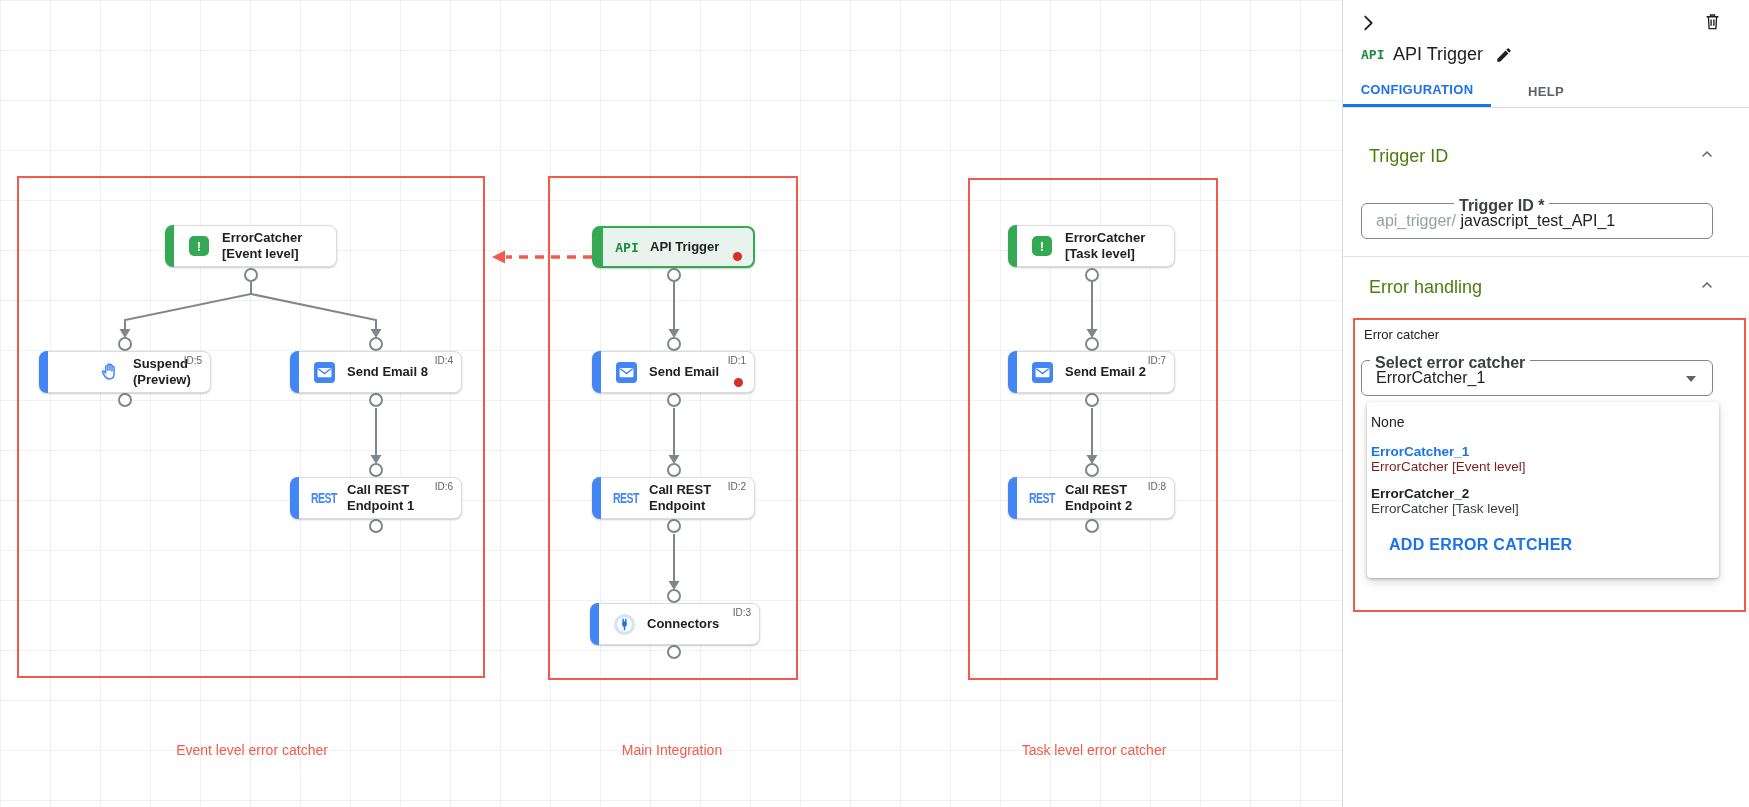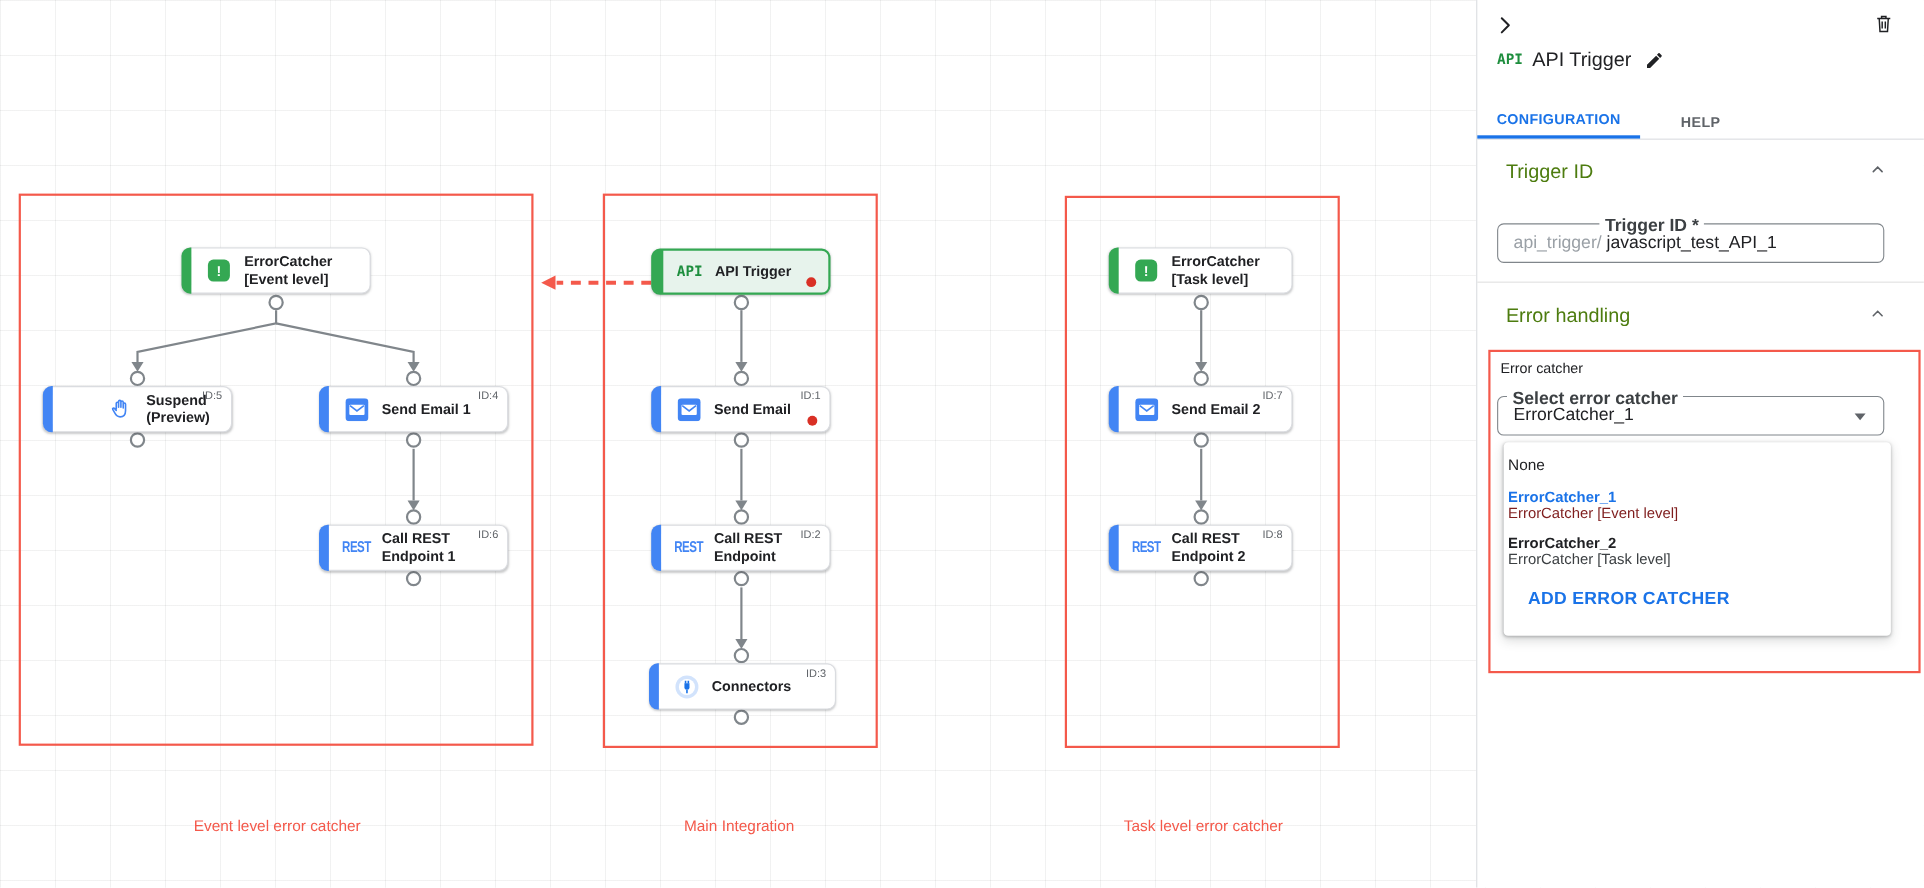--- a/index.html
+++ b/index.html
@@ -31,21 +31,21 @@
   .rest-ic { color:#4285f4; font-weight:bold; font-size:10.5px; letter-spacing:-0.5px;
     font-family:"Liberation Sans",sans-serif; transform:scaleY(1.35); }
   .api-ic { color:#1e8e3e; font-weight:bold; font-size:13px; font-family:"DejaVu Sans Mono",monospace; }
   .red-dot { position:absolute; right:11px; bottom:5px; width:9px; height:9px; border-radius:50%; background:#d93025; }
   
   .panel { position:absolute; right:0; top:0; width:407px; height:807px; background:#fff;
     border-left:1px solid #dadce0; z-index:10; }
   .icon-btn { position:absolute; cursor:pointer; }
   .panel-title { position:absolute; left:50px; top:44px; font-size:18px; color:#202124; }
   .panel-logo { position:absolute; left:18px; top:47px; }
-  .tabs { position:absolute; left:0; top:94px; width:100%; height:33px; display:flex; border-bottom:1px solid #dadce0; }
+  .tabs { position:absolute; left:0; top:75px; width:100%; height:33px; display:flex; border-bottom:1px solid #dadce0; }
   .tab { font-size:13px; font-weight:bold; letter-spacing:.3px; display:flex; align-items:center; justify-content:center; cursor:pointer; }
   .tab.active { width:148px; color:#1a73e8; border-bottom:3px solid #1a73e8; }
   .tab.idle { width:110px; color:#5f6368; }
   .section-h { position:absolute; left:26px; font-size:18px; font-weight:normal; color:#4d7c0f; }
   .chev-up { position:absolute; left:356px; }
   .divider { position:absolute; left:0; width:100%; height:1px; background:#e0e0e0; }
   .outlined { position:absolute; left:18px; width:352px; height:36px; border:1px solid #80868b; border-radius:6px; background:#fff; }
   .float-label { position:absolute; top:-7px; background:#fff; padding:0 5px; font-size:16px; font-weight:bold; color:#3c4043; white-space:nowrap; }
   .field-text { position:absolute; left:14px; top:8px; font-size:16px; white-space:nowrap; }
   .prefix { color:#9aa0a6; } .value { color:#202124; }
@@ -154,21 +154,21 @@
   <div class="node" style="left:290px; top:351px; width:172px;">
     <span class="stripe blue"></span>
     <span class="nicon">
       <svg width="21" height="21" viewBox="0 0 20 20">
           <rect width="20" height="20" rx="3.5" fill="#4285f4"></rect>
           <rect x="3.4" y="5.6" width="13.2" height="9" rx="1" fill="#fff"></rect>
           <path d="M4 6.4l6 4.6 6-4.6" stroke="#4285f4" stroke-width="1.4" fill="none"></path>
         </svg>
     </span>
     <span class="nlabel">
-        <div>Send Email 1</div>
+        <div>Send Email 8</div>
         <div></div>
       </span>
     <span class="nbadge">ID:4</span>
   </div>
 
   <div class="node" style="left:290px; top:477px; width:172px;">
     <span class="stripe blue"></span>
     <span class="nicon">
         <span class="rest-ic">REST</span>
       </span>

